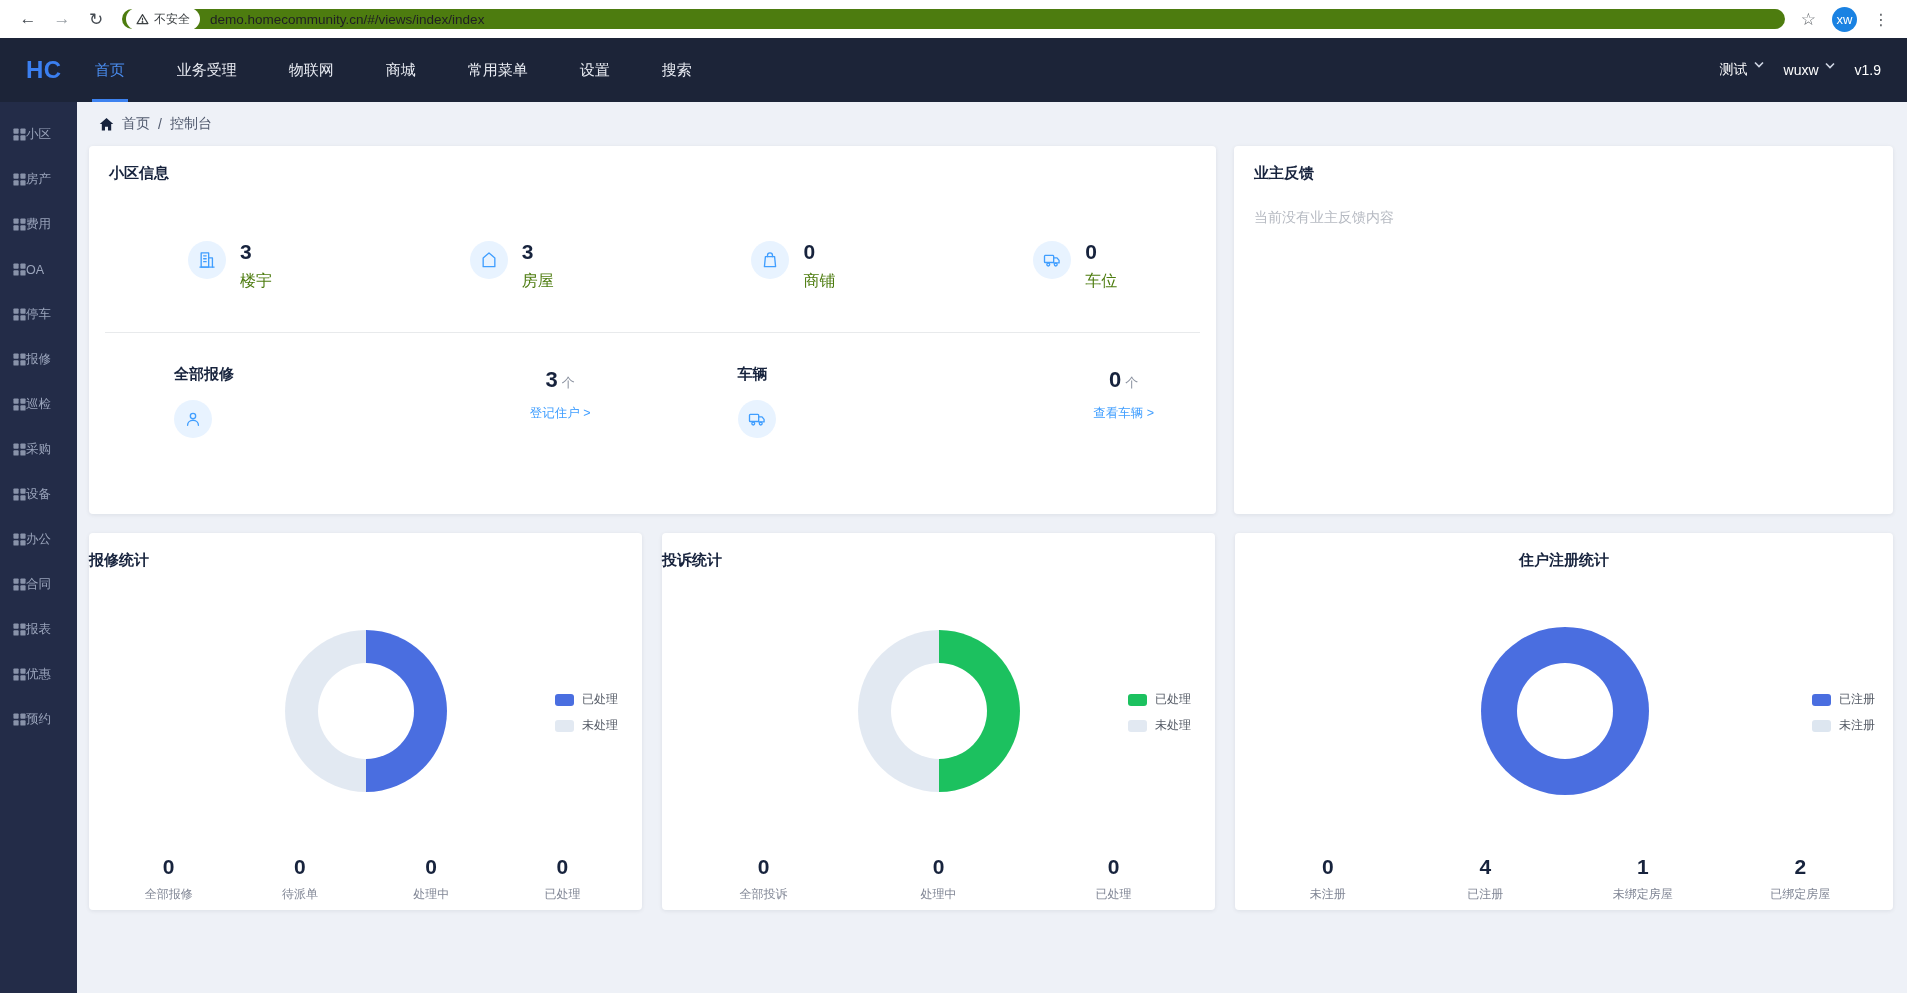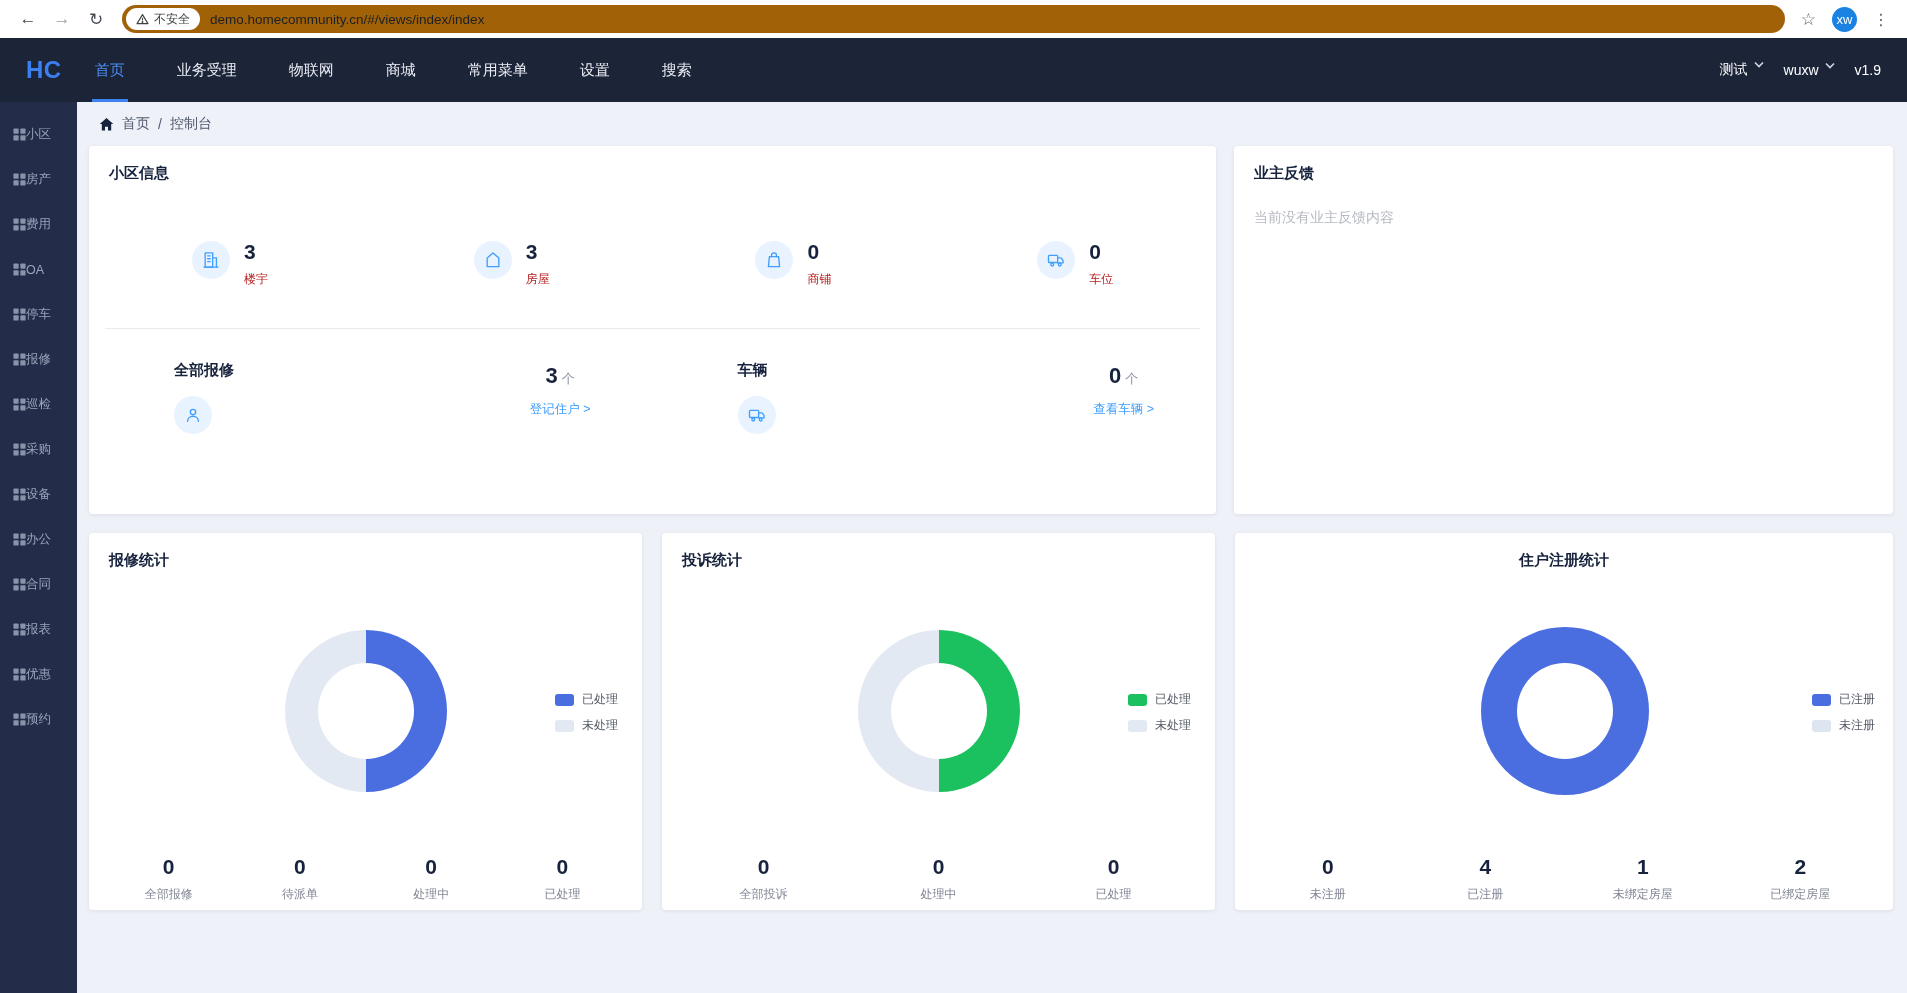--- a/index.html
+++ b/index.html
@@ -5,21 +5,21 @@
   * { margin:0; padding:0; box-sizing:border-box; }
   html,body { width:1907px; height:993px; overflow:hidden;
     font-family:"Liberation Sans","DejaVu Sans",sans-serif; background:#eef1f7; }
 
   
   .browser-bar { height:38px; background:#ffffff; display:flex; align-items:center;
     padding:0 14px; gap:6px; }
   .nav-btn { font-size:17px; color:#454b52; width:28px; height:28px; border-radius:50%;
     display:flex; align-items:center; justify-content:center; cursor:pointer; }
   .nav-btn.dim { color:#9aa0a6; }
-  .omnibox { flex:1; height:28px; background:#a16207; border-radius:14px; display:flex;
+  .omnibox { flex:1; height:20px; background:#4d7c0f; border-radius:14px; display:flex;
     align-items:center; padding:0 12px 0 4px; margin:0 6px; }
   .sec-chip { background:#ffffff; border-radius:11px; height:22px; display:flex;
     align-items:center; gap:5px; padding:0 10px; font-size:12px; color:#3c4043; }
   .warn-tri { width:13px; height:12px; }
   .url-text { font-size:13.5px; color:#202124; margin-left:10px; }
   .star-btn { font-size:17px; color:#5f6368; margin:0 4px; cursor:pointer; }
   .avatar { width:25px; height:25px; border-radius:50%; background:#1a82e2; color:#fff;
     font-size:13px; display:flex; align-items:center; justify-content:center; margin:0 6px; }
   .kebab { font-size:16px; color:#5f6368; padding:0 4px; cursor:pointer; }
 
@@ -58,37 +58,37 @@
   .card-title { font-size:15px; font-weight:bold; color:#17233d; }
   .card-community .card-title { padding-left:20px; }
   .feedback-empty { margin-top:26px; font-size:14px; color:#b6bac2; }
 
   .comm-stats { display:flex; margin-top:58px; }
   .comm-stat { flex:1; display:flex; justify-content:center; align-items:flex-start; gap:14px; }
   .icon-circle { width:38px; height:38px; border-radius:50%; background:#e8f3ff;
     display:flex; align-items:center; justify-content:center; color:#409eff; }
   .icon-circle svg { width:20px; height:20px; }
   .cs-value { font-size:21px; font-weight:bold; color:#17233d; line-height:22px; }
-  .cs-label { font-size:12px; color:#b91c1c; margin-top:8px; }
+  .cs-label { font-size:16px; color:#4d7c0f; margin-top:8px; }
   .comm-divider { height:1px; background:#e8eaec; margin:40px 16px 0 16px; }
 
   .comm-sections { display:flex; margin-top:32px; }
   .comm-section { flex:1; display:flex; justify-content:space-between; padding:0 62px 0 85px; }
   .sec-left .sec-title { font-size:15px; font-weight:bold; color:#17233d; }
   .sec-left .icon-circle { margin-top:16px; }
   .sec-right { text-align:center; padding-top:2px; }
   .sec-value { font-size:22px; font-weight:bold; color:#17233d; }
   .sec-unit { font-size:13px; color:#8a919f; font-weight:normal; margin-left:4px; }
   .sec-link { margin-top:12px; font-size:12.5px; color:#409eff; cursor:pointer; }
 
   .row2 { display:flex; gap:20px; }
   .stat-card { height:377px; position:relative; padding-top:18px; }
   .stat-card.w1 { width:553px; flex:none; }
   .stat-card.grow { flex:1; }
-  .stat-card .card-title { padding-left:20px; }
+  .stat-card .card-title { }
   .stat-card .card-title.center { text-align:center; padding-left:0; }
   .donut { position:absolute; border-radius:50%; }
   .donut .hole { position:absolute; background:#fff; border-radius:50%; }
   .legend { position:absolute; display:flex; flex-direction:column; gap:9px; }
   .legend-item { display:flex; align-items:center; gap:8px; cursor:pointer; }
   .legend-chip { width:19px; height:12px; border-radius:3px; }
   .legend-label { font-size:12px; color:#555b66; }
   .card-stats { position:absolute; left:0; right:0; top:322px; display:flex; padding:0 14px; }
   .card-stat { flex:1; text-align:center; }
   .card-stat .v { font-size:21px; font-weight:bold; color:#17233d; }

